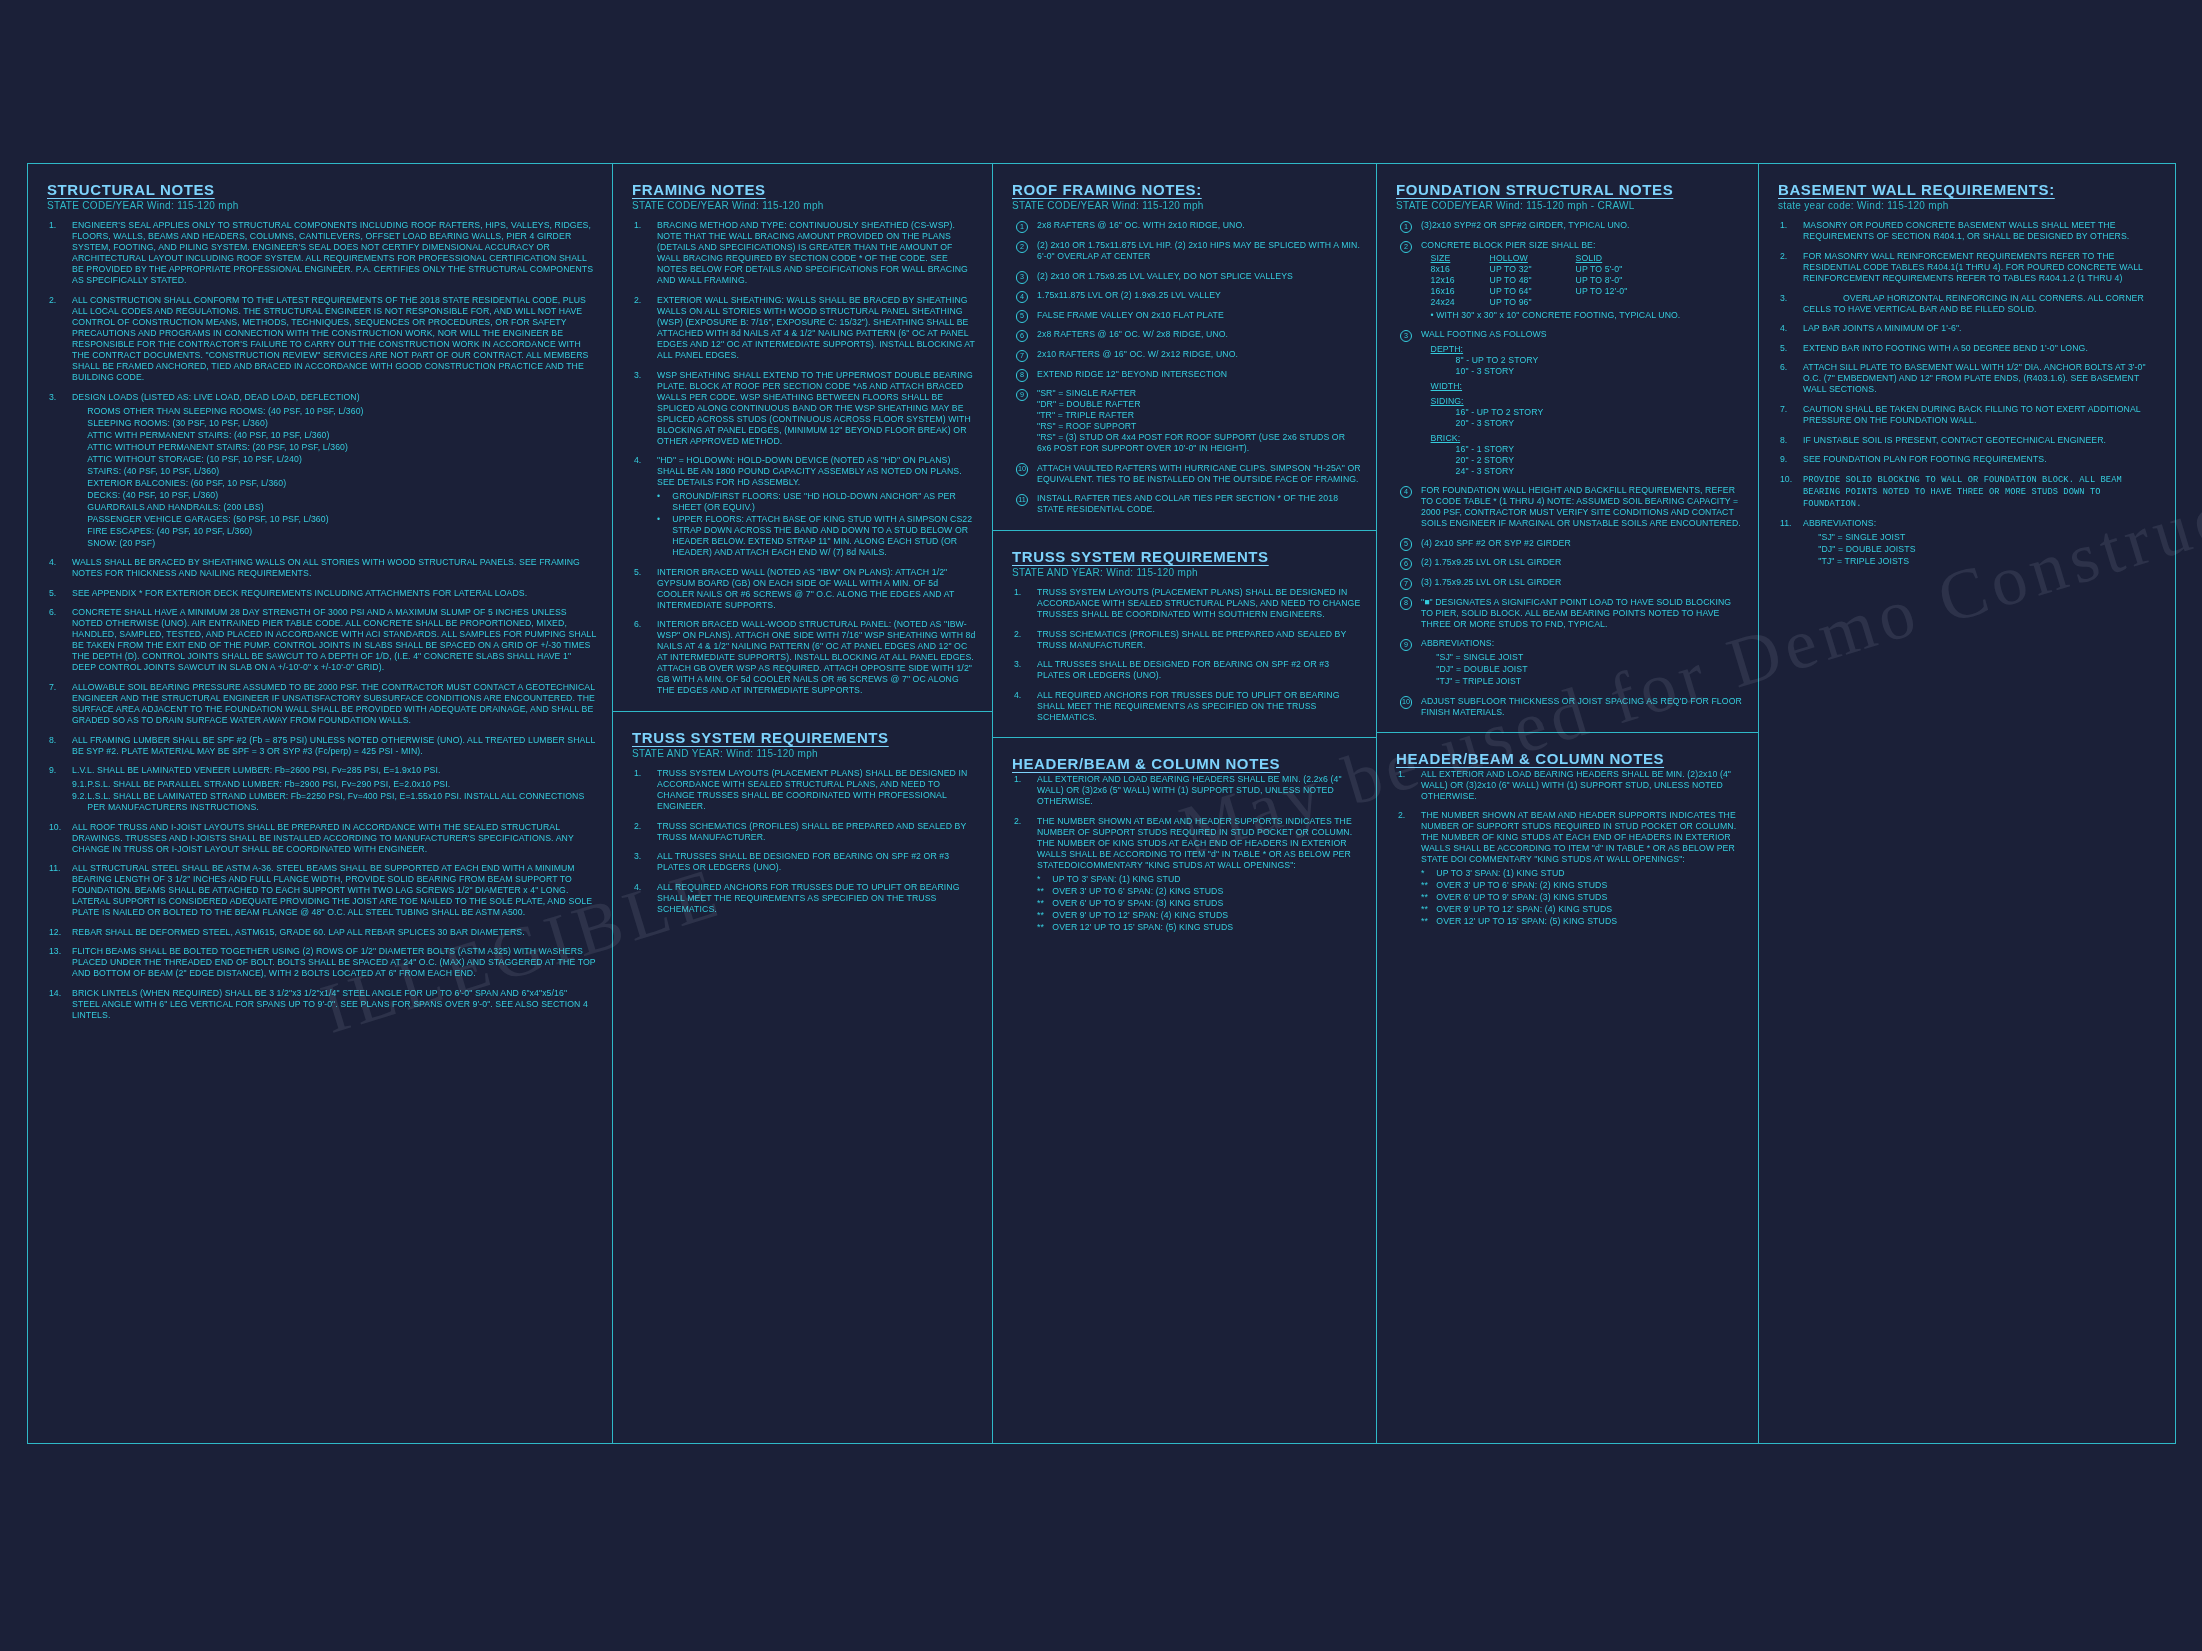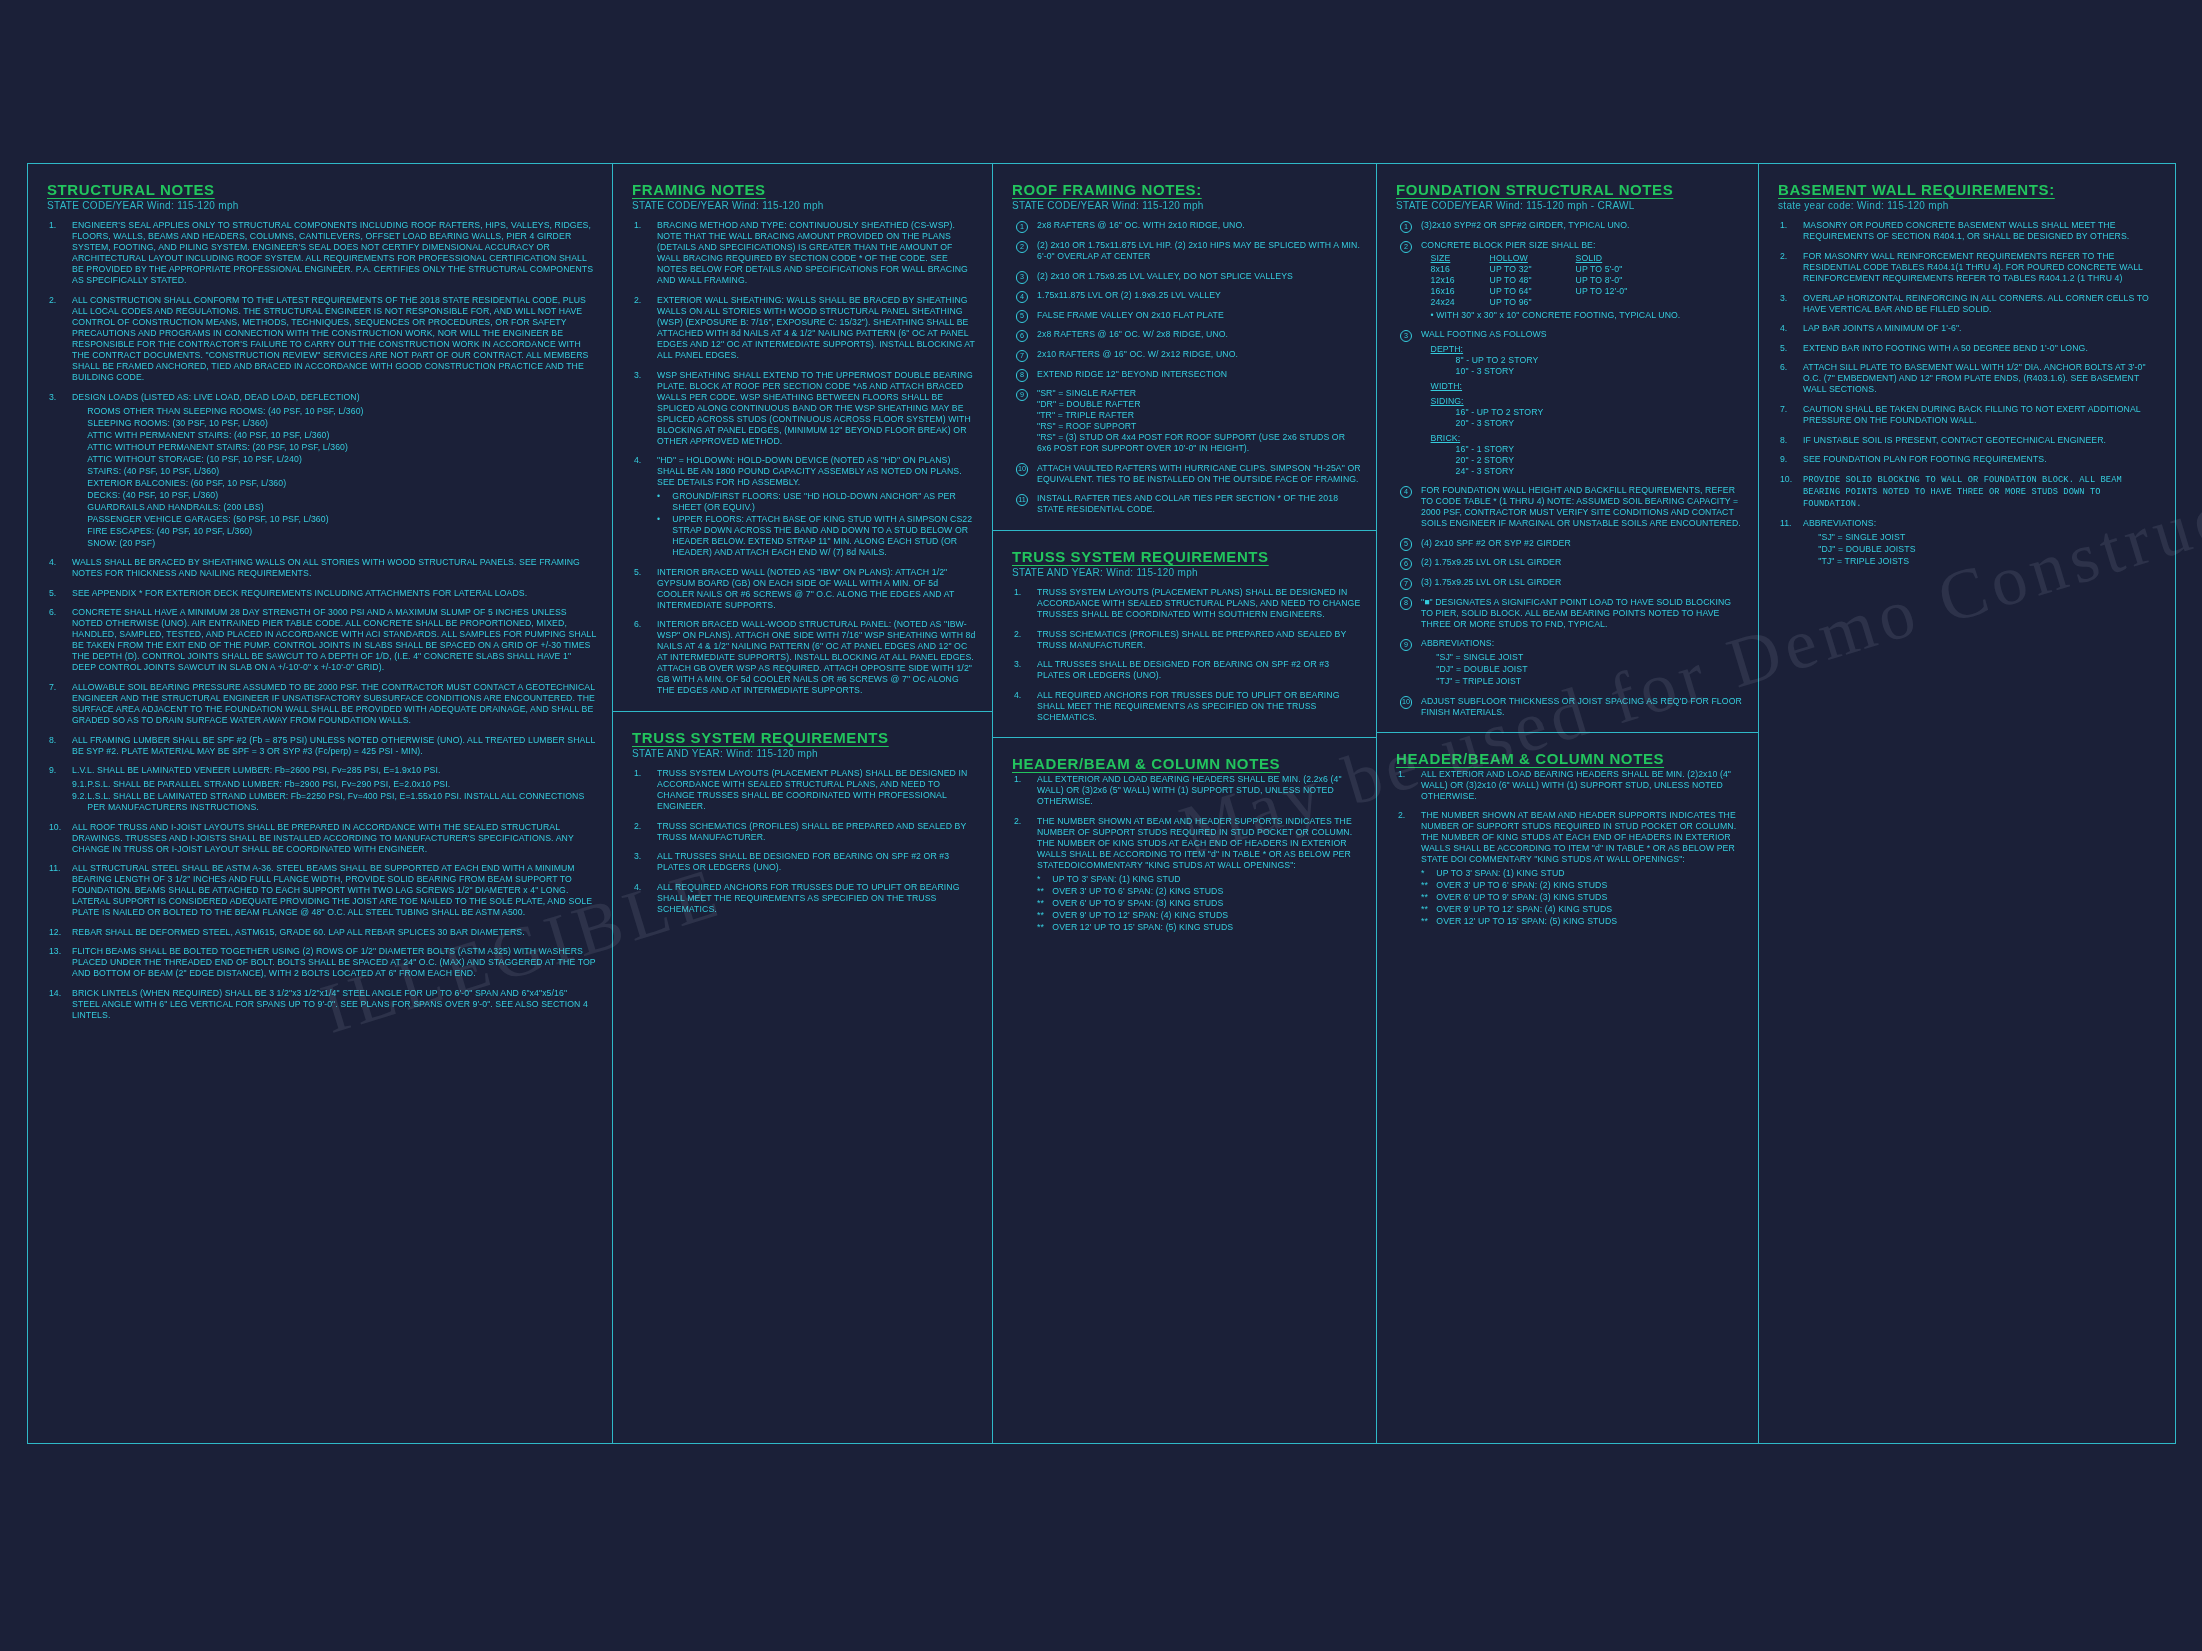--- a/index.html
+++ b/index.html
@@ -49,21 +49,21 @@
   .c5{width:413px;}
   .block{padding:17px 15.3px 5.7px 19px;box-sizing:border-box;}
   .divider{
     border-top:1.9px solid #2fb9c8;
     margin:0;
   }
   h2.title{
     font-size:15px;
     font-weight:bold;
     letter-spacing:0.6px;
-    color:#22c55e;
+    color:#7dd3fc;
     margin:0 0 1.9px 0;
     text-decoration:underline;
     text-underline-offset:2.9px;
   }
   .subtitle{
     font-size:10px;
     color:#2fb9c8;
     margin:0 0 9.6px 0;
     letter-spacing:0.3px;
   }
@@ -328,21 +328,21 @@
           </ol>
         </div>
       </div>
       <div class="col c5">
         <div class="block">
           <h2 class="title">BASEMENT WALL REQUIREMENTS:</h2>
           <div class="subtitle">state year code: Wind: 115-120 mph</div>
           <ol class="notes">
             <li><span style="white-space: pre-line;">MASONRY OR POURED CONCRETE BASEMENT WALLS SHALL MEET THE REQUIREMENTS OF SECTION R404.1, OR SHALL BE DESIGNED BY OTHERS.</span></li>
             <li><span style="white-space: pre-line;">FOR MASONRY WALL REINFORCEMENT REQUIREMENTS REFER TO THE RESIDENTIAL CODE TABLES R404.1(1 THRU 4). FOR POURED CONCRETE WALL REINFORCEMENT REQUIREMENTS REFER TO TABLES R404.1.2 (1 THRU 4)</span></li>
-            <li><span style="white-space: pre-line;">OVERLAP HORIZONTAL REINFORCING IN ALL CORNERS. ALL CORNER CELLS TO HAVE VERTICAL BAR AND BE FILLED SOLID.</span></li>
+            <li><span style="white-space: pre-line; margin-left: 40px;">OVERLAP HORIZONTAL REINFORCING IN ALL CORNERS. ALL CORNER CELLS TO HAVE VERTICAL BAR AND BE FILLED SOLID.</span></li>
             <li><span style="white-space: pre-line;">LAP BAR JOINTS A MINIMUM OF 1'-6".</span></li>
             <li><span style="white-space: pre-line;">EXTEND BAR INTO FOOTING WITH A 50 DEGREE BEND 1'-0" LONG.</span></li>
             <li><span style="white-space: pre-line;">ATTACH SILL PLATE TO BASEMENT WALL WITH 1/2" DIA. ANCHOR BOLTS AT 3'-0" O.C. (7" EMBEDMENT) AND 12" FROM PLATE ENDS, (R403.1.6). SEE BASEMENT WALL SECTIONS.</span></li>
             <li><span style="white-space: pre-line;">CAUTION SHALL BE TAKEN DURING BACK FILLING TO NOT EXERT ADDITIONAL PRESSURE ON THE FOUNDATION WALL.</span></li>
             <li><span style="white-space: pre-line;">IF UNSTABLE SOIL IS PRESENT, CONTACT GEOTECHNICAL ENGINEER.</span></li>
             <li><span style="white-space: pre-line;">SEE FOUNDATION PLAN FOR FOOTING REQUIREMENTS.</span></li>
             <li><span style="white-space: pre-line; font-family: Liberation Mono, monospace;">PROVIDE SOLID BLOCKING TO WALL OR FOUNDATION BLOCK. ALL BEAM BEARING POINTS NOTED TO HAVE THREE OR MORE STUDS DOWN TO FOUNDATION.</span></li>
             <li><span style="white-space: pre-line;">ABBREVIATIONS:</span><ul class="sub">
                 <li><span>"SJ" = SINGLE JOIST</span></li>
                 <li><span>"DJ" = DOUBLE JOISTS</span></li>

